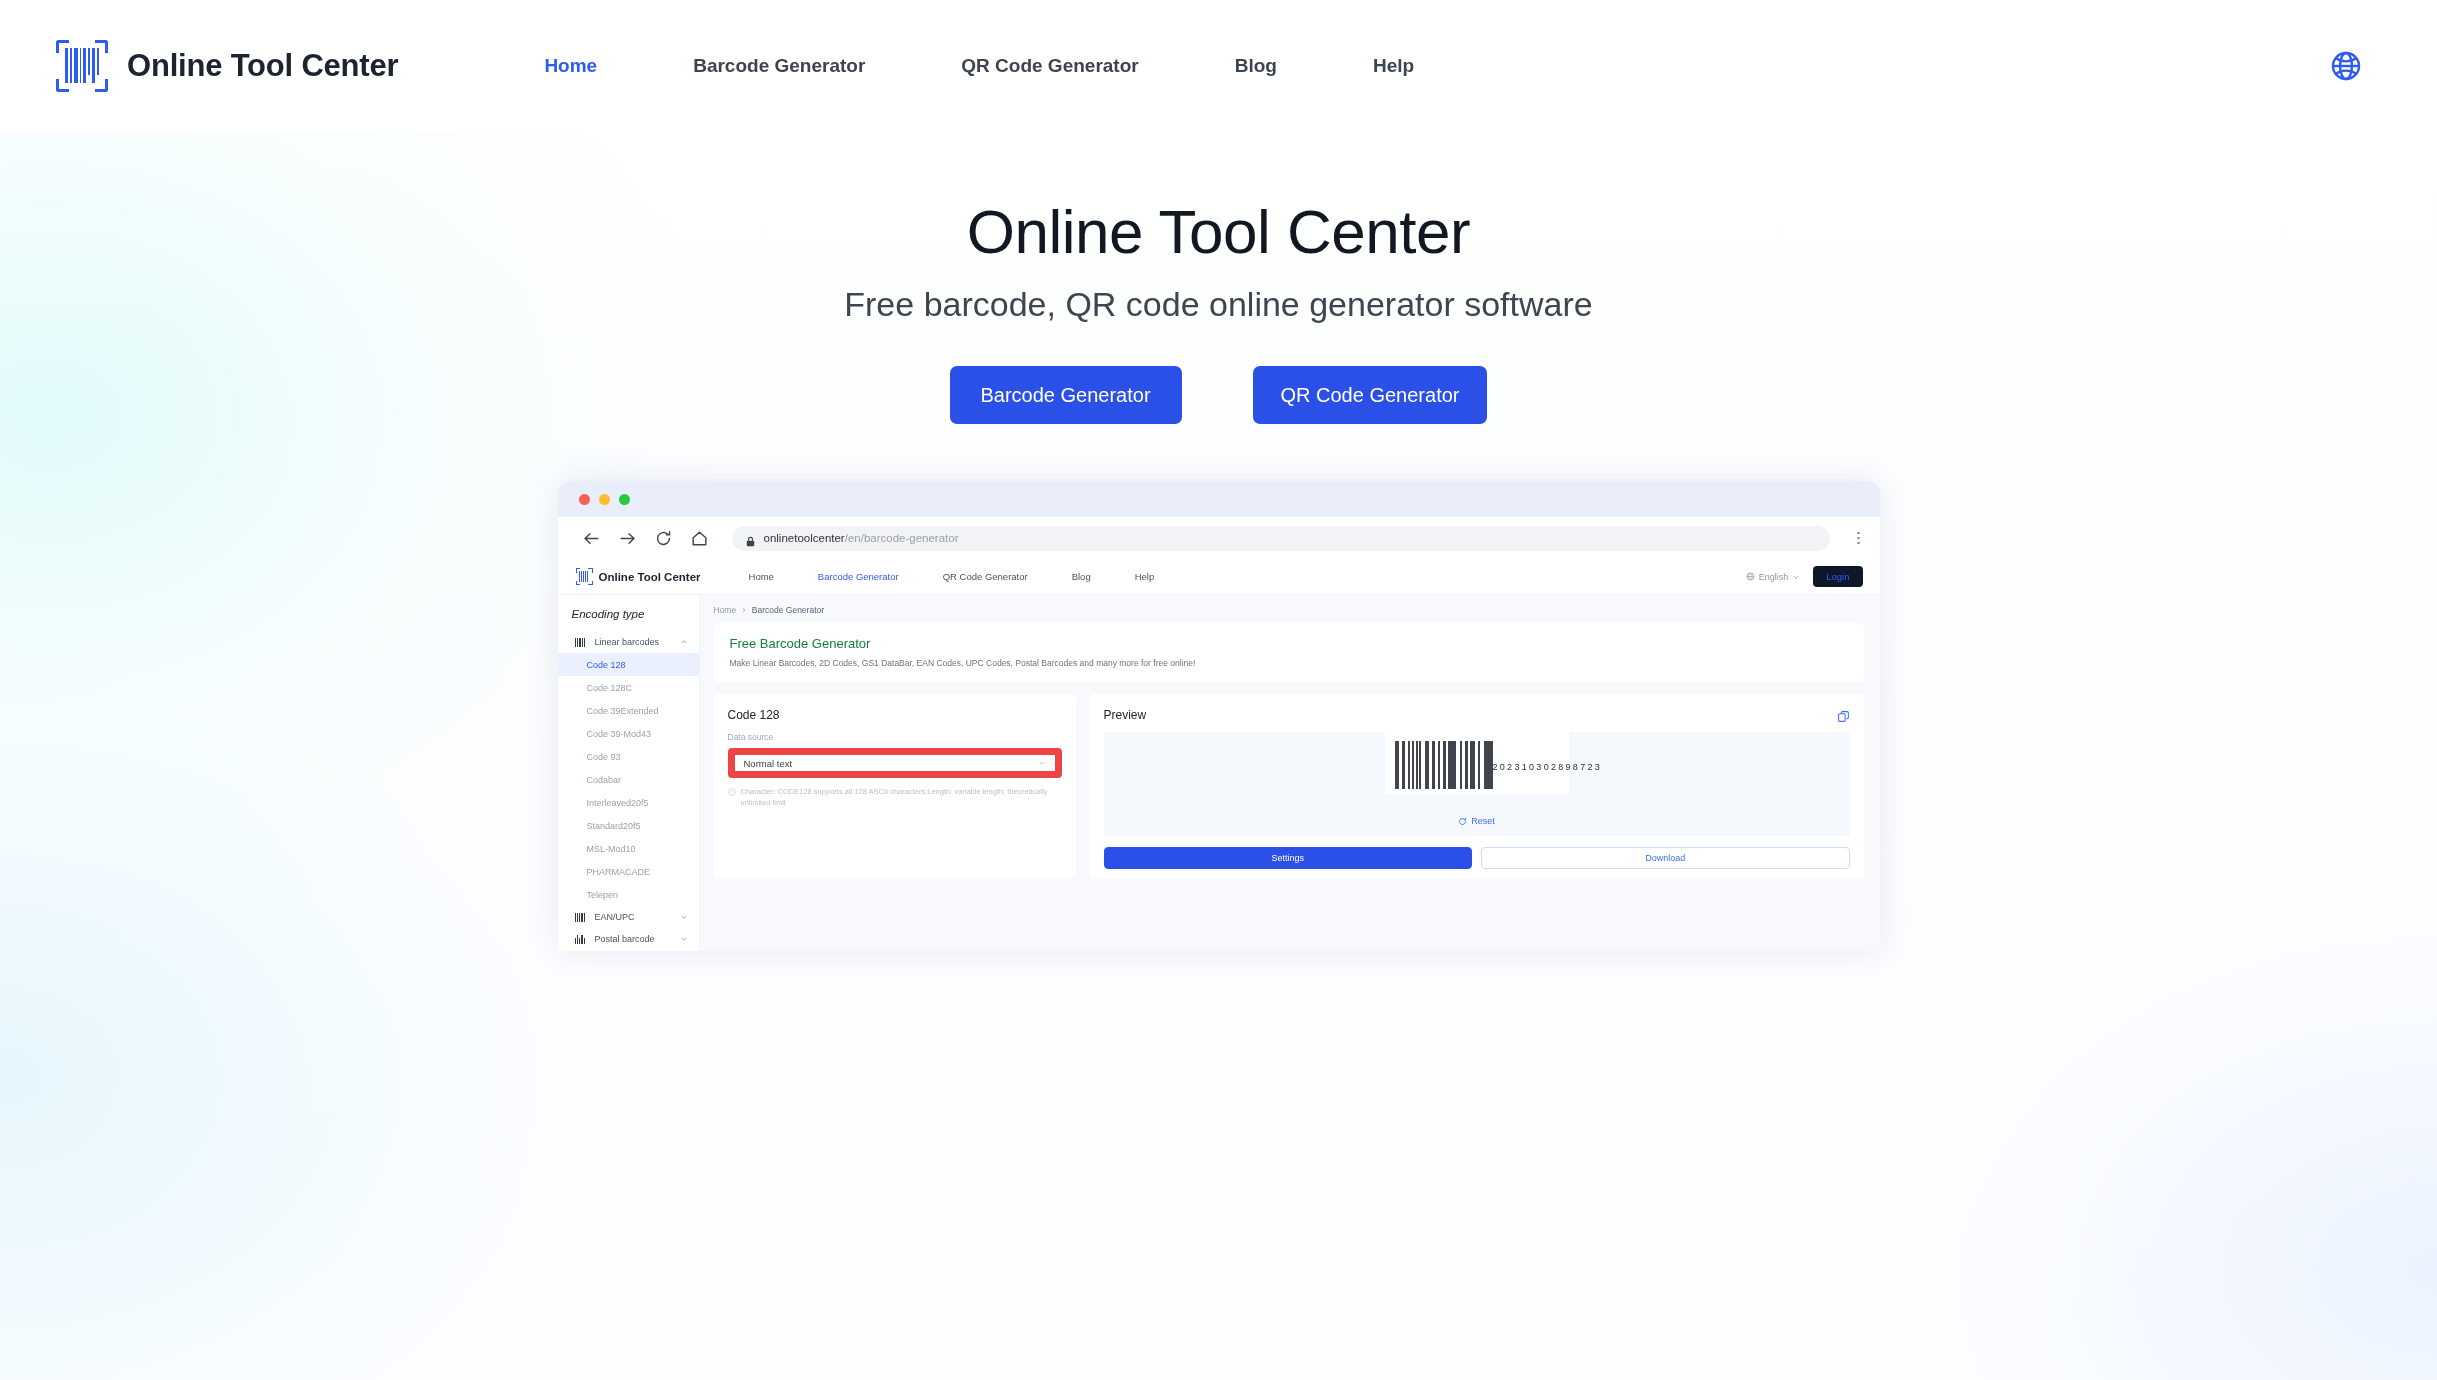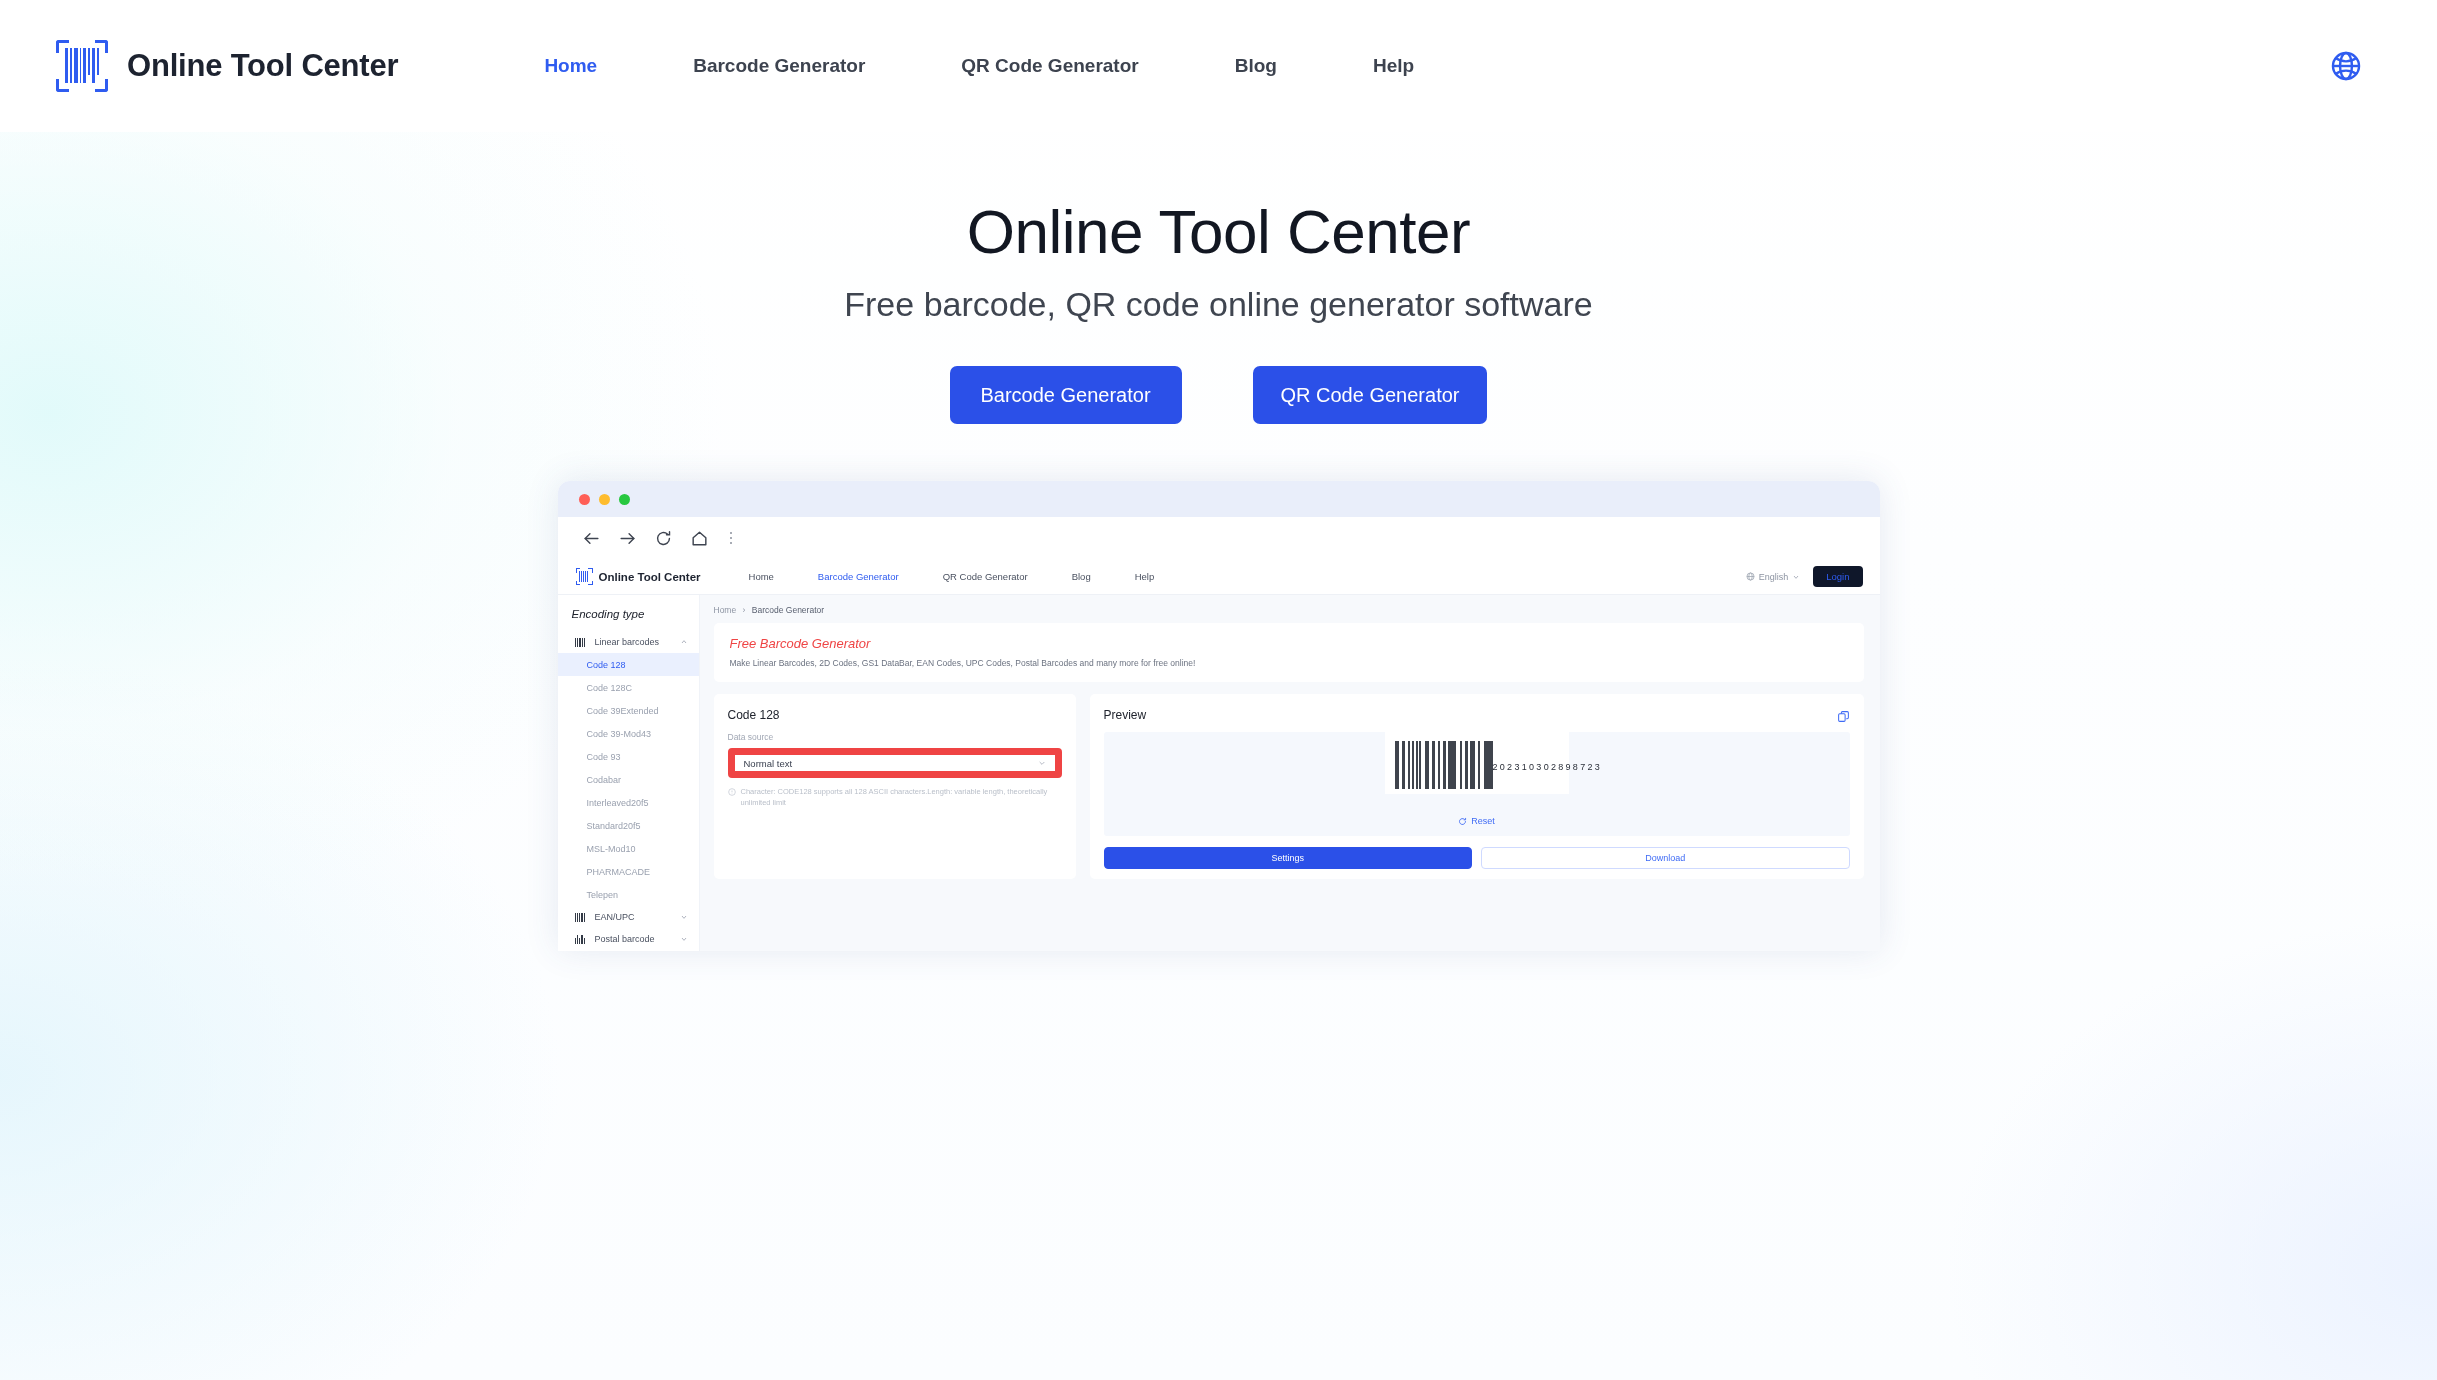--- a/index.html
+++ b/index.html
@@ -179,21 +179,21 @@
 
   
   .content { flex: 1; padding: 10px 16px 0 14px; overflow: hidden; }
   .crumb { font-size: 8.5px; color: #8e95a3; margin-bottom: 8px; }
   .crumb .sep { margin: 0 4px; }
   .crumb .cur { color: #5a6170; }
   .panel-top {
     background: #fff; border-radius: 5px; padding: 13px 16px 14px;
     margin-bottom: 12px;
   }
-  .panel-top h4 { font-size: 13px; font-weight: 400; color: #ef4444; margin-bottom: 7px; font-style: italic; }
+  .panel-top h4 { font-size: 13px; font-weight: 400; color: #15803d; margin-bottom: 7px; }
   .panel-top p { font-size: 8.5px; color: #6b7280; }
 
   .cards { display: flex; gap: 14px; }
   .card { background: #fff; border-radius: 5px; padding: 14px 14px 10px; }
   .card-left { width: 362px; flex: 0 0 auto; display: flex; flex-direction: column; }
   .card-right { flex: 1; display: flex; flex-direction: column; }
   .card h5 { font-size: 12px; font-weight: 400; color: #20242e; }
   .field-label { font-size: 8.5px; color: #a2a8b5; margin: 10px 0 6px; }
   .select {
     height: 25px; border: 7px solid #ef4444; border-radius: 4px;
@@ -321,20 +321,29 @@
           <path d="M19.5 12a7.5 7.5 0 1 1-2.6-5.7"></path>
           <polyline points="19.6,3.4 19.6,7.2 15.8,7.2"></polyline>
         </svg>
     </span>
     <span class="nav-ico">
       <svg viewBox="0 0 24 24" width="19" height="19" fill="none" stroke="#3e4450" stroke-width="1.8" stroke-linejoin="round">
           <path d="M4 11 L12 4 L20 11 V20 H4 Z"></path>
         </svg>
     </span>
 
+    <div class="url-field">
+      <span class="lock">
+        <svg viewBox="0 0 12 14" width="9" height="11">
+            <rect x="1" y="6" width="10" height="7.2" rx="1.4" fill="#3b4049"></rect>
+            <path d="M3.4 6 V4.1 a2.6 2.6 0 0 1 5.2 0 V6" fill="none" stroke="#3b4049" stroke-width="1.5"></path>
+          </svg>
+      </span>
+      <span class="url-text"><b>onlinetoolcenter</b><span>/en/barcode-generator</span></span>
+    </div>
 
     <span class="kebab">
         <i></i>
         <i></i>
         <i></i>
       </span>
   </div>
 
   <div class="app">
 

